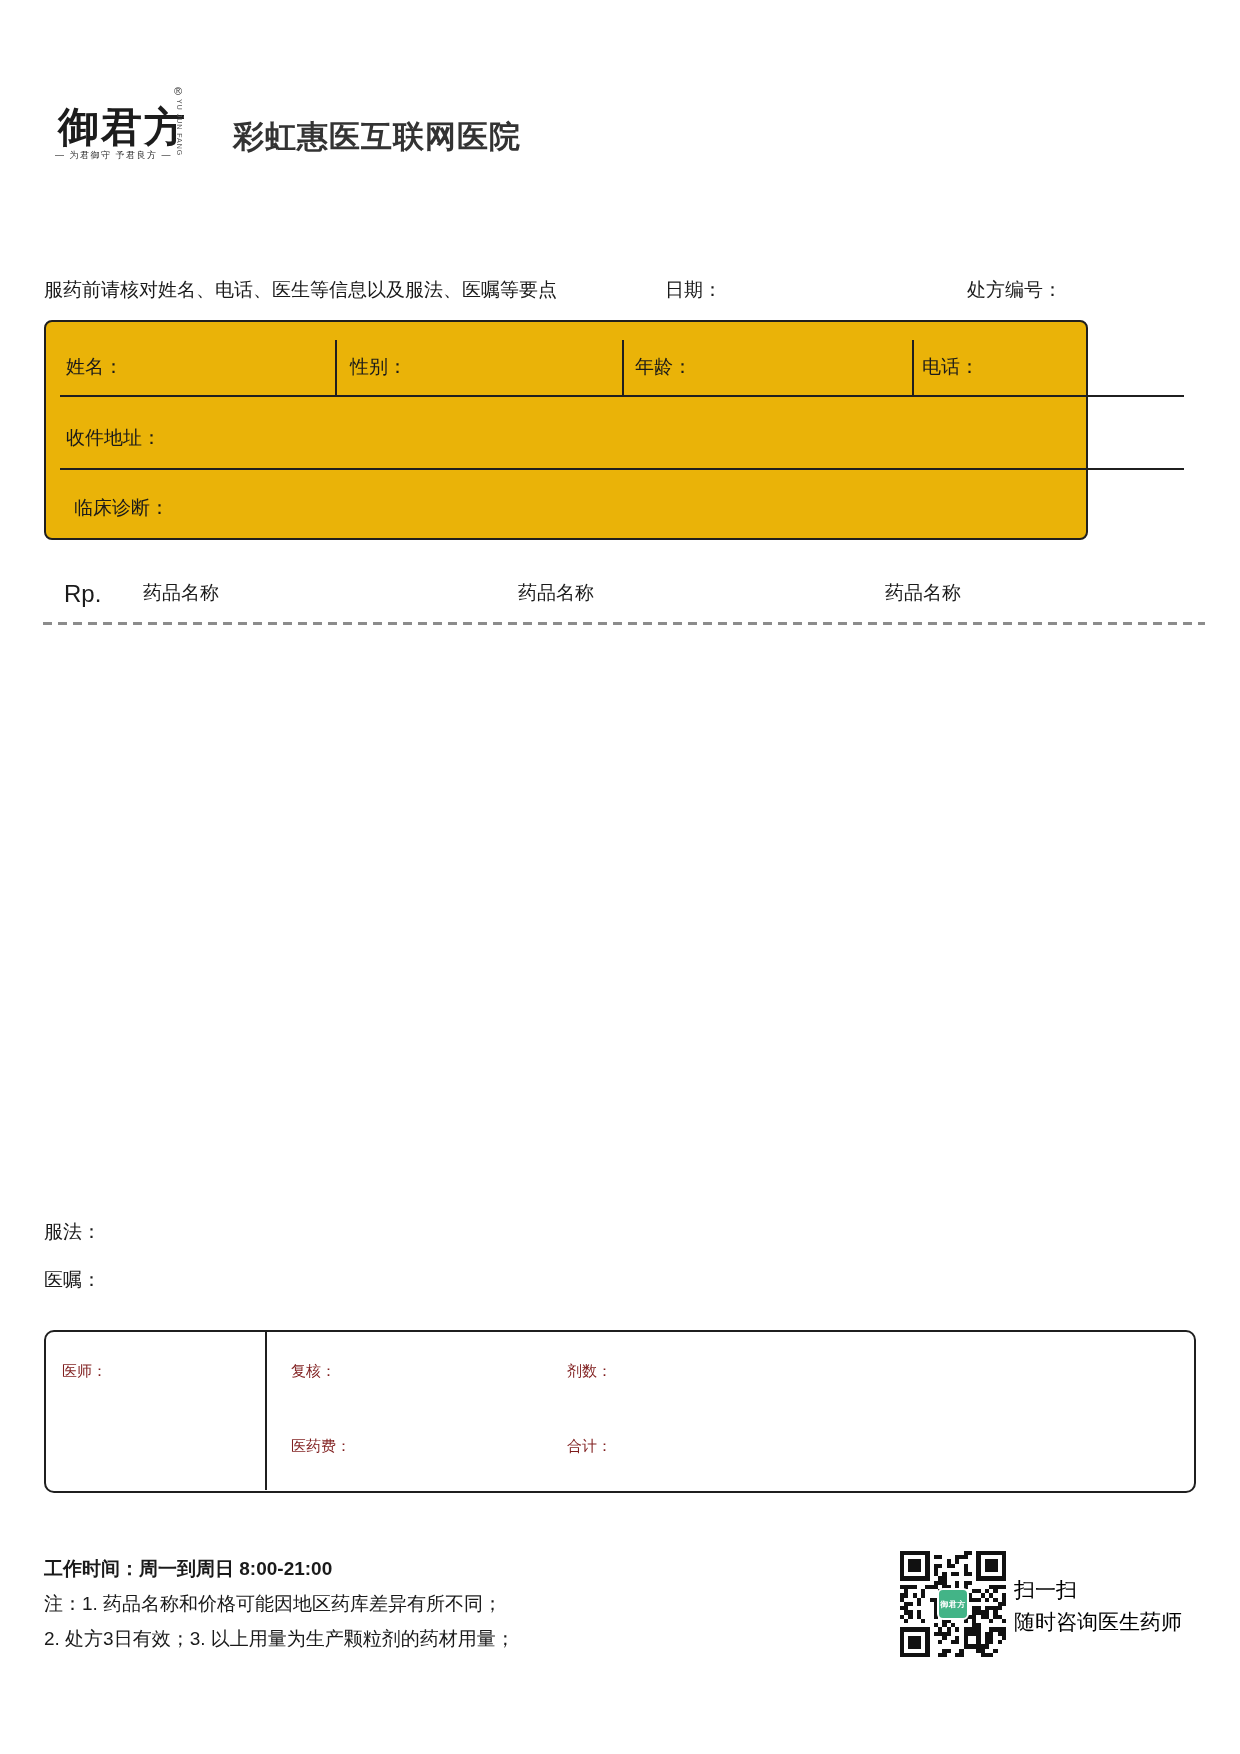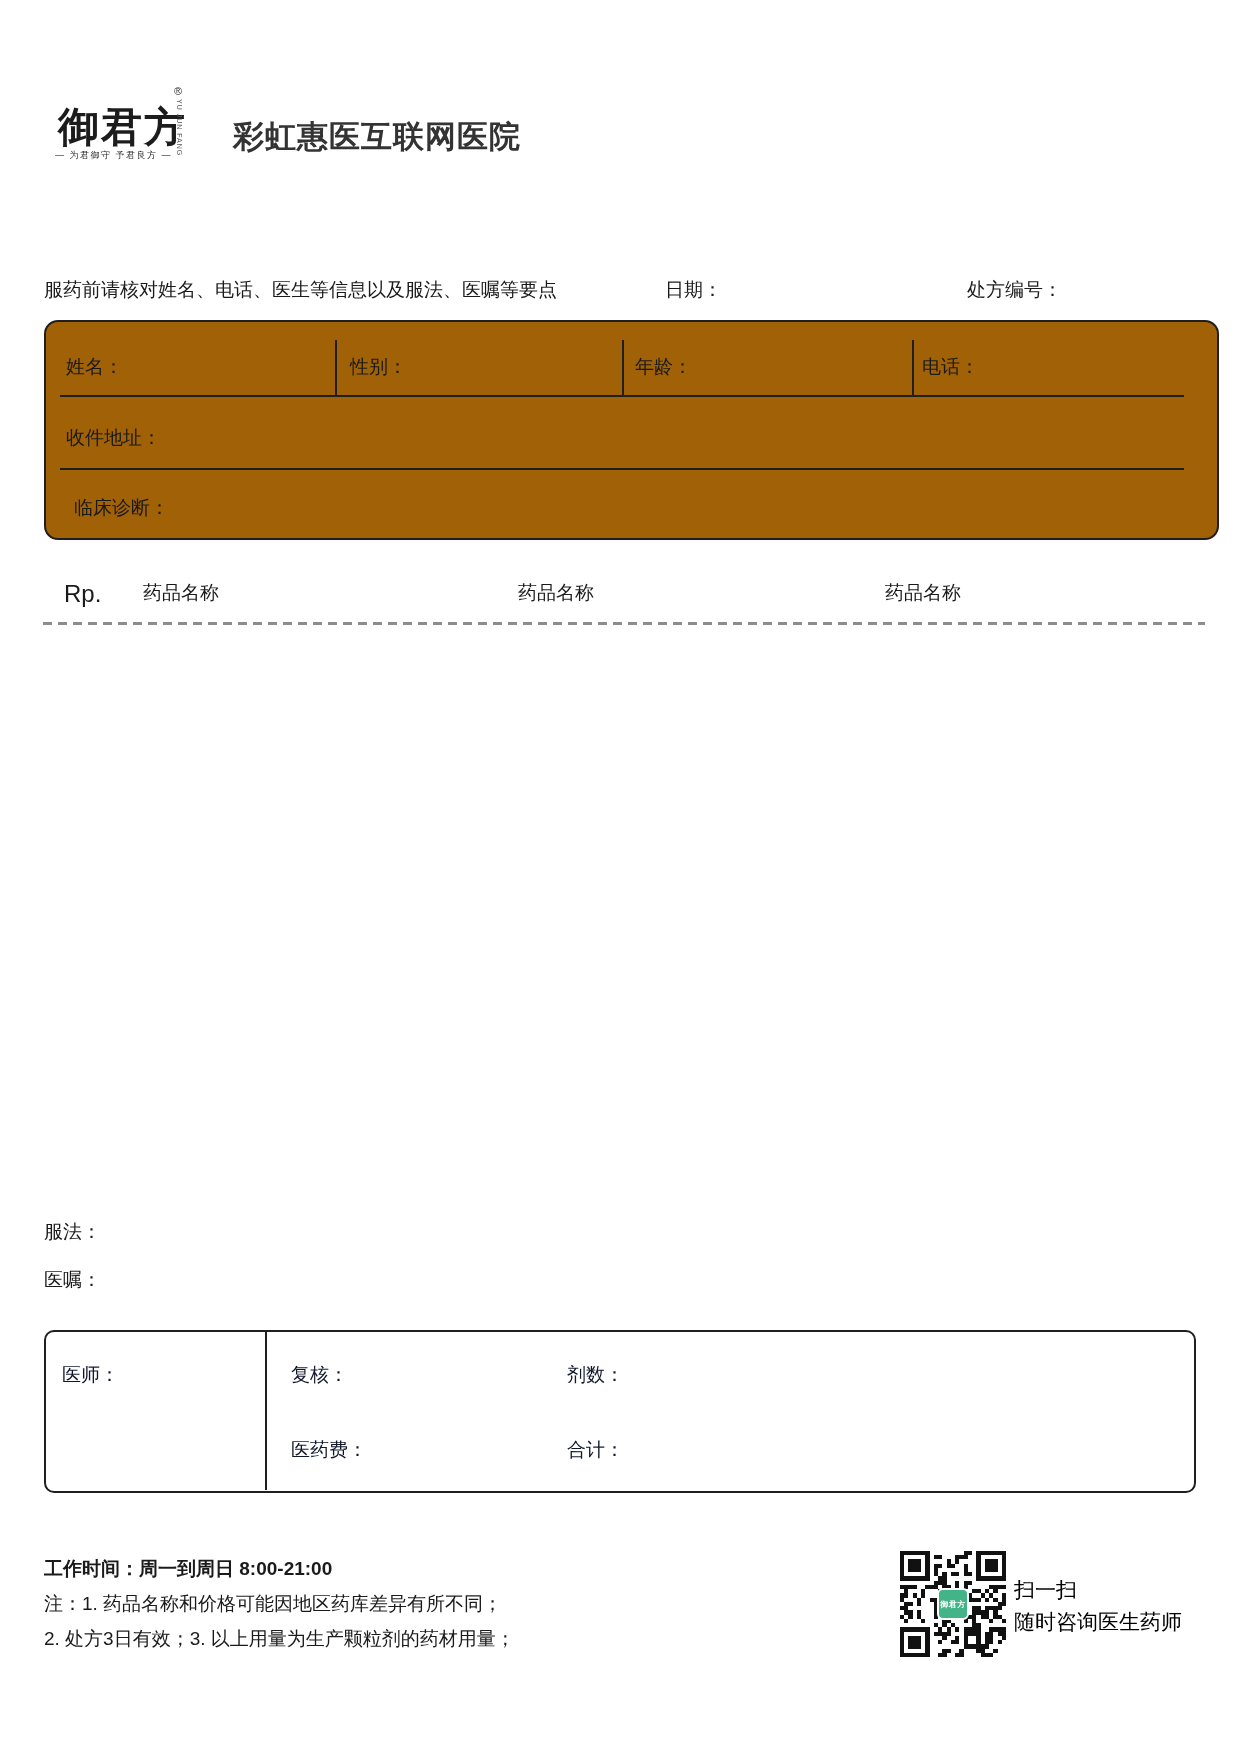--- a/index.html
+++ b/index.html
@@ -41,22 +41,22 @@
   }
 
   
   .notice-line { position: absolute; top: 277px; font-size: 19px; color: #1a1a1a; white-space: nowrap; }
   .notice-text { left: 44px; }
   .date-label { left: 665px; }
   .rx-no-label { left: 927px; margin-left: 40px; }
 
   
   .patient-box {
-    position: absolute; left: 44px; top: 320px; width: 1175px; height: 220px;
-    border: 2.5px solid #1f1f1f; border-radius: 14px; background: #a16207;
+    position: absolute; left: 44px; top: 320px; width: 1044px; height: 220px;
+    border: 2.5px solid #1f1f1f; border-radius: 8px; background: #eab308;
   }
   .pb-label { position: absolute; font-size: 19px; color: #1a1a1a; white-space: nowrap; }
   .pb-name      { left: 20px;  top: 32px; }
   .pb-gender    { left: 304px; top: 32px; }
   .pb-age       { left: 589px; top: 32px; }
   .pb-phone     { left: 876px; top: 32px; }
   .pb-address   { left: 20px;  top: 103px; }
   .pb-diagnosis { left: 28px;  top: 173px; }
   .pb-vline { position: absolute; top: 18px; width: 2px; height: 57px; background: #1f1f1f; }
   .pb-vline1 { left: 289px; }
@@ -80,21 +80,21 @@
   
   .usage-label  { position: absolute; left: 44px; top: 1219px; font-size: 19px; white-space: nowrap; }
   .advice-label { position: absolute; left: 44px; top: 1267px; font-size: 19px; white-space: nowrap; }
 
   
   .sign-box {
     position: absolute; left: 44px; top: 1330px; width: 1152px; height: 163px;
     border: 2.5px solid #1f1f1f; border-radius: 10px; background: #fff;
   }
   .sb-vline { position: absolute; left: 219px; top: 0; width: 2px; height: 158px; background: #1f1f1f; }
-  .sb-label { position: absolute; font-size: 19px; color: #0f172a; white-space: nowrap; }
+  .sb-label { position: absolute; font-size: 15px; color: #7f1d1d; white-space: nowrap; }
   .sb-doctor   { left: 16px;  top: 30px; }
   .sb-reviewer { left: 245px; top: 30px; }
   .sb-doses    { left: 521px; top: 30px; }
   .sb-fee      { left: 245px; top: 105px; }
   .sb-total    { left: 521px; top: 105px; }
 
   
   .foot-line { position: absolute; left: 44px; font-size: 19px; color: #1a1a1a; white-space: nowrap; }
   .work-hours { top: 1556px; font-weight: bold; }
   .note-1 { top: 1591px; }

